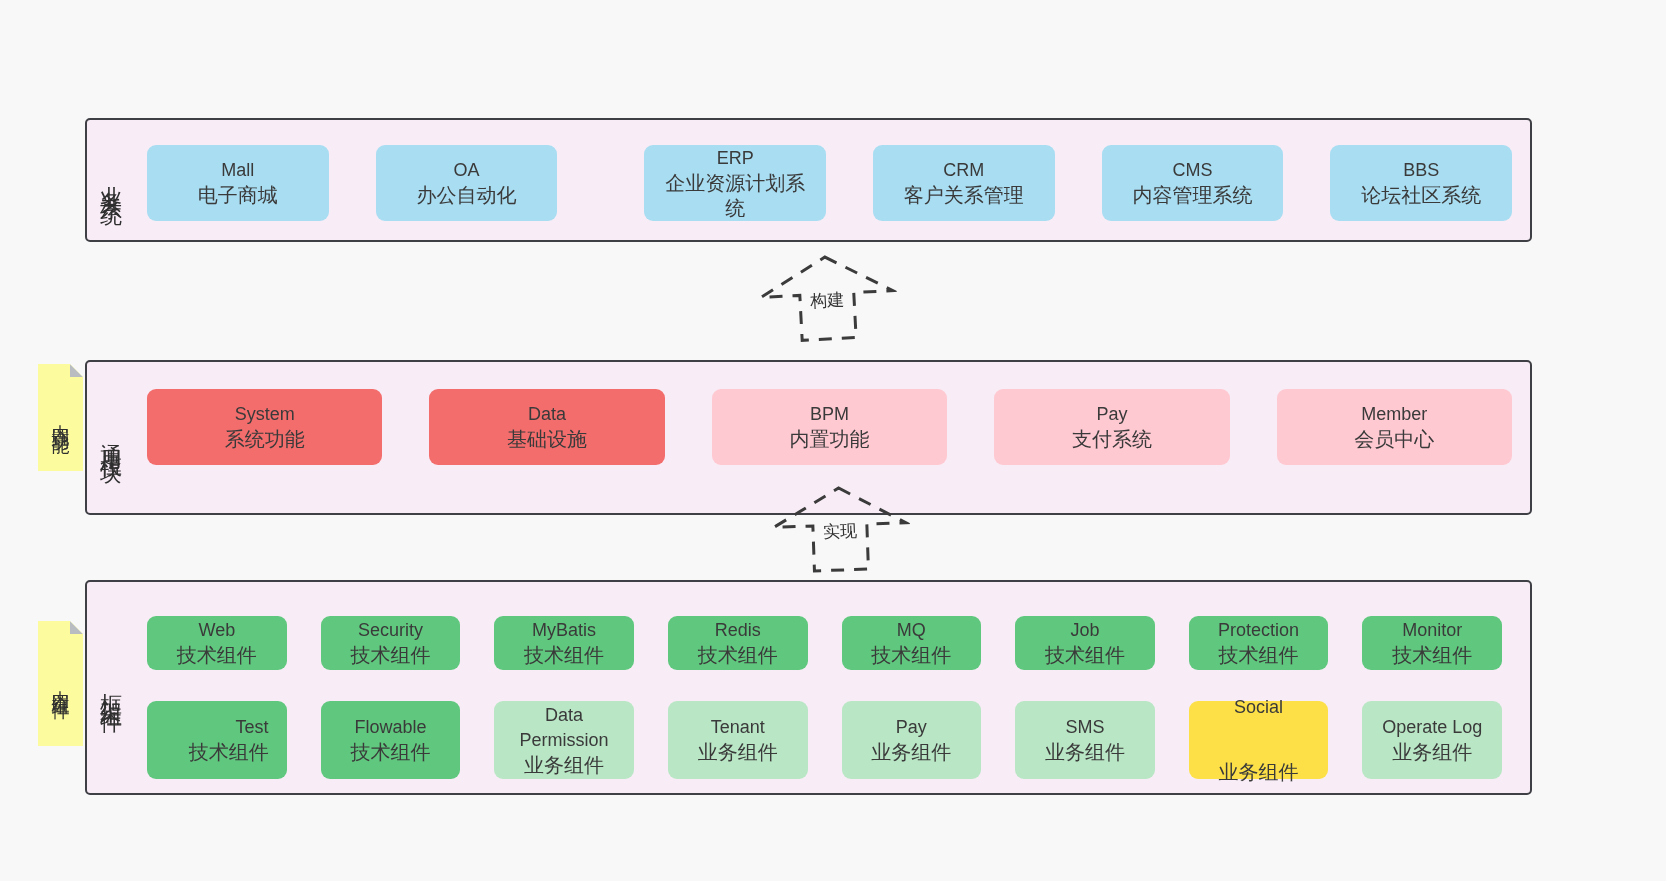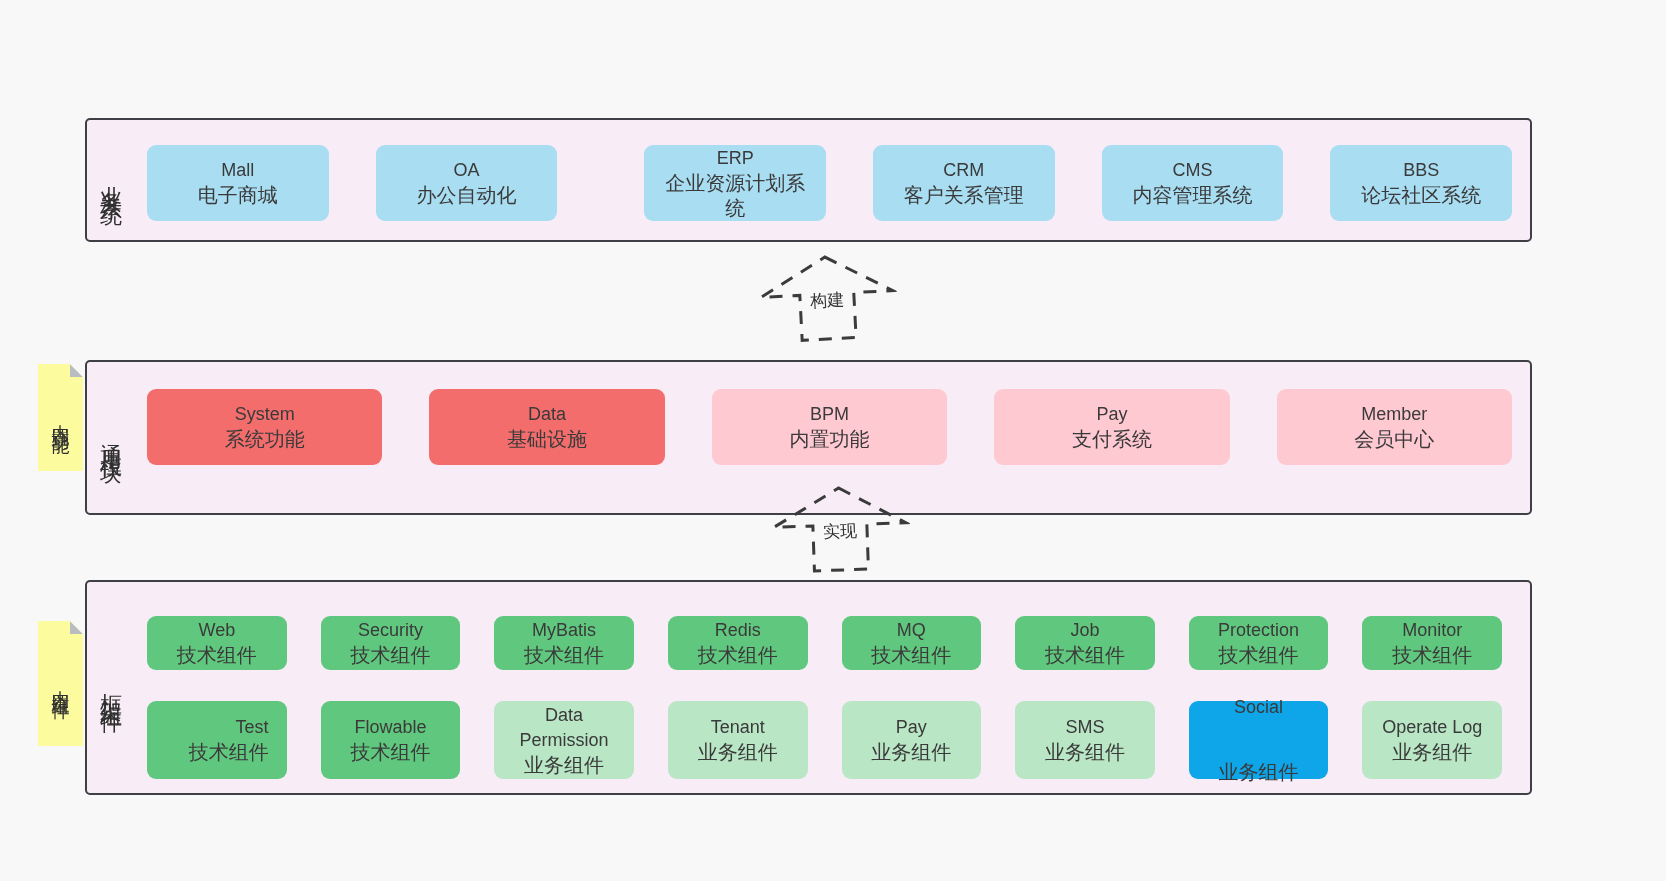--- a/index.html
+++ b/index.html
@@ -215,21 +215,21 @@
         <div class="box-sub">业务组件</div>
       </div>
       <div class="box" style="background: rgb(185, 230, 197);">
         <div class="box-name">Pay</div>
         <div class="box-sub">业务组件</div>
       </div>
       <div class="box" style="background: rgb(185, 230, 197);">
         <div class="box-name">SMS</div>
         <div class="box-sub">业务组件</div>
       </div>
-      <div class="box" style="background: #0ea5e9; gap: 40px;">
+      <div class="box" style="background: #fde047; gap: 40px;">
         <div class="box-name">Social</div>
         <div class="box-sub">业务组件</div>
       </div>
       <div class="box" style="background: rgb(185, 230, 197);">
         <div class="box-name">Operate Log</div>
         <div class="box-sub">业务组件</div>
       </div>
     </div>
   </section>
 

